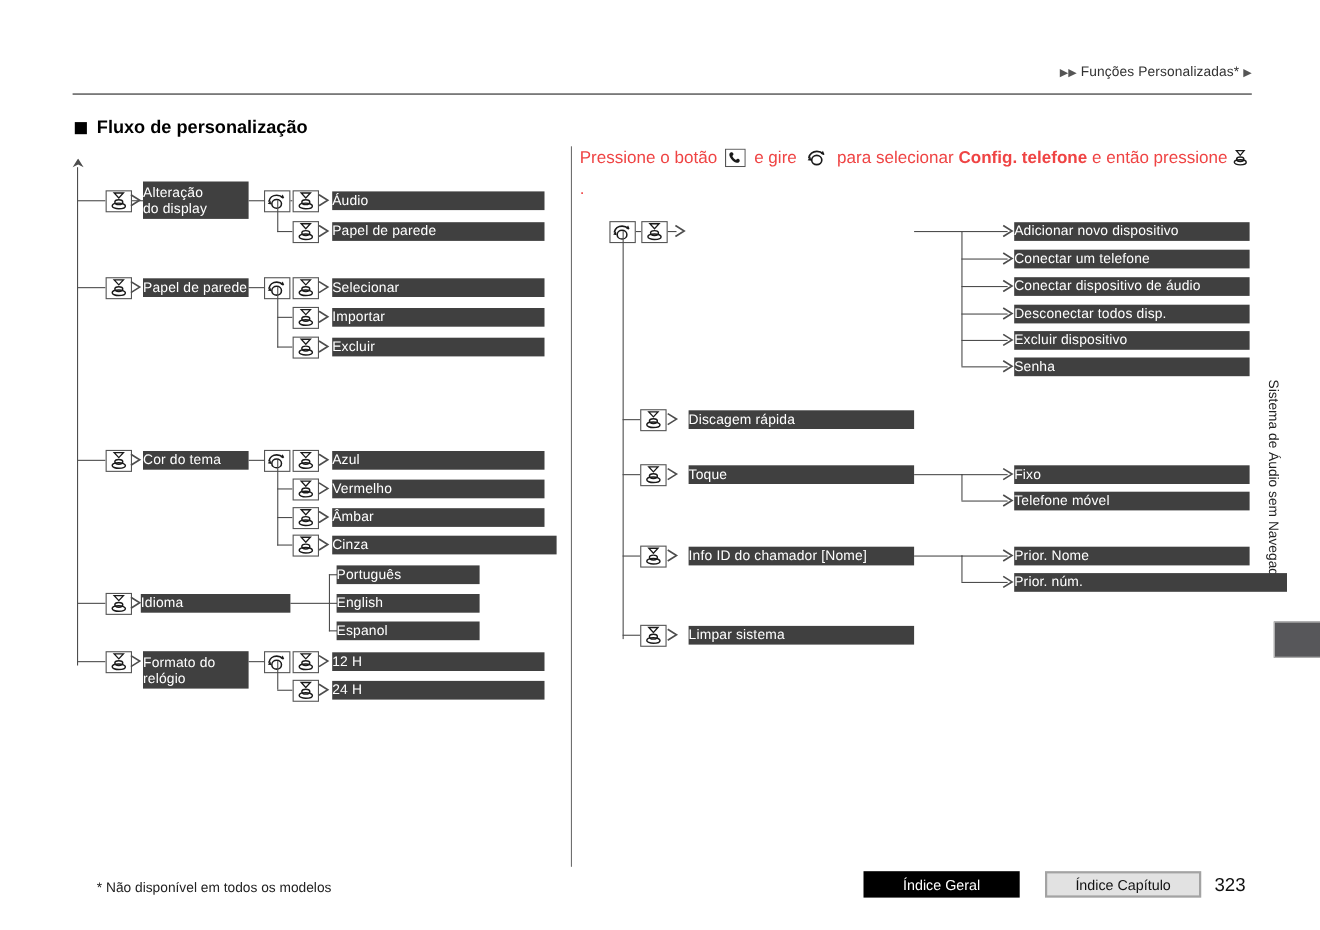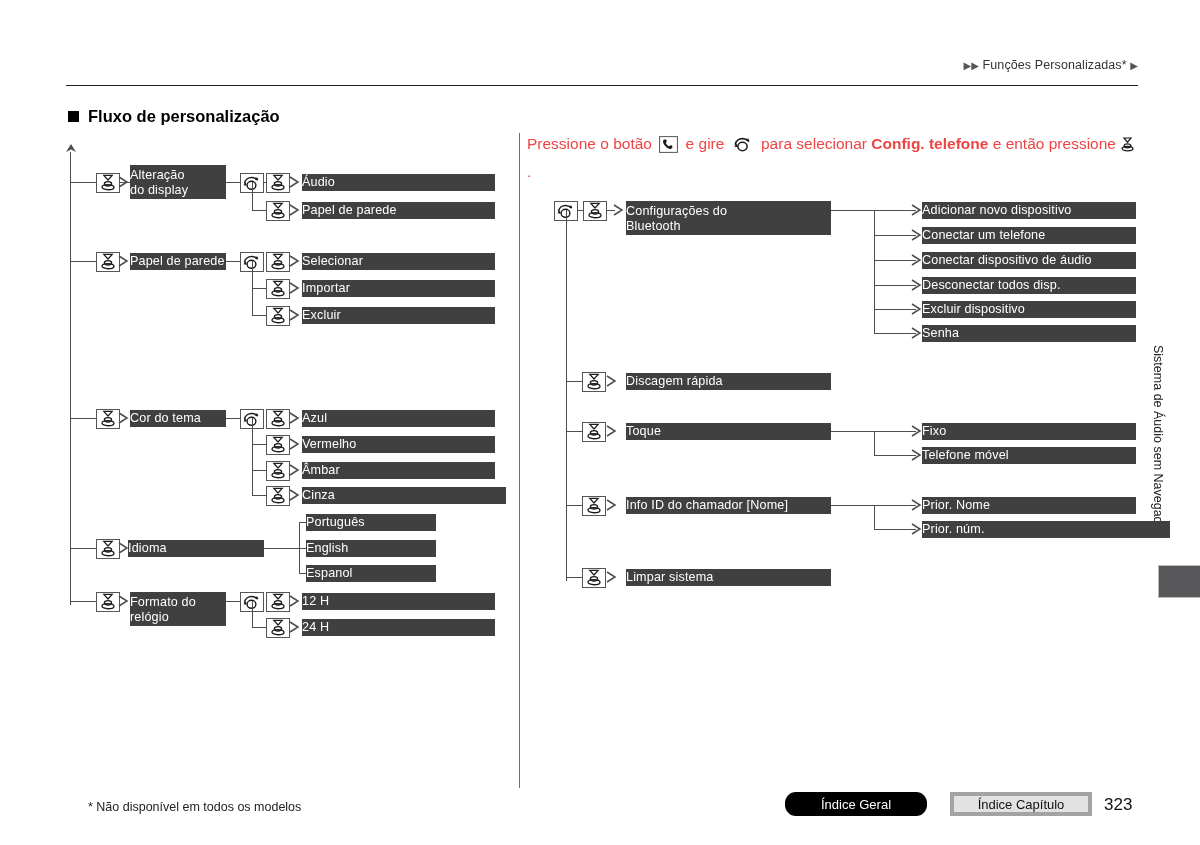--- a/index.html
+++ b/index.html
@@ -52,26 +52,26 @@
     transform: rotate(90deg) translateY(-13px);
   }
 
   .footnote {
     position:absolute; left:88px; top:800px;
     font-size:12.5px; color:#222;
   }
   .btn-geral {
     position:absolute; left:785px; top:792px; width:142px; height:24px;
     background:#000; color:#fff; font-size:13px;
-    display:flex; align-items:center; justify-content:center;border-radius:11px;
+    display:flex; align-items:center; justify-content:center;
   }
   .btn-cap {
     position:absolute; left:950px; top:792px; width:142px; height:24px;
     background:#e2e2e2; color:#111; font-size:13px;
-    border:4px solid #a3a3a3;
+    border:2px solid #a3a3a3;
     display:flex; align-items:center; justify-content:center;
   }
   .pgnum {
     position:absolute; left:1104px; top:795px;
     font-size:17px; color:#111;
   }
 
   
   .instr {
     position:absolute; left:527px; top:132px; width:615px;
@@ -460,24 +460,20 @@
   </div>
   <div class="ln-h" style="left:607px; top:210px; width:8px;"></div>
   <div class="arw" style="left:613px; top:204px;">
     <svg width="12" height="12" viewBox="0 0 12 12">
         <path d="M1 1 L9 6 L1 11" fill="none" stroke="#4d4d4d" stroke-width="1.5"></path>
       </svg>
   </div>
 
   <div class="ln-v" style="left:566px; top:210px; height:371px;"></div>
 
-  <div class="bar tall" style="left:626px; top:201px; width:205px;">
-    <span>Configurações do</span>
-    <span>Bluetooth</span>
-  </div>
   <div class="ln-h" style="left:831px; top:210px; width:44px;"></div>
   <div class="ln-v" style="left:874px; top:210px; height:123px;"></div>
 
   <div class="ln-h" style="left:874px; top:210px; width:42px;"></div>
   <div class="arw" style="left:911px; top:204px;">
     <svg width="12" height="12" viewBox="0 0 12 12">
         <path d="M1 1 L9 6 L1 11" fill="none" stroke="#4d4d4d" stroke-width="1.5"></path>
       </svg>
   </div>
   <div class="bar" style="left:922px; top:202px; width:214px;">Adicionar novo dispositivo</div>

